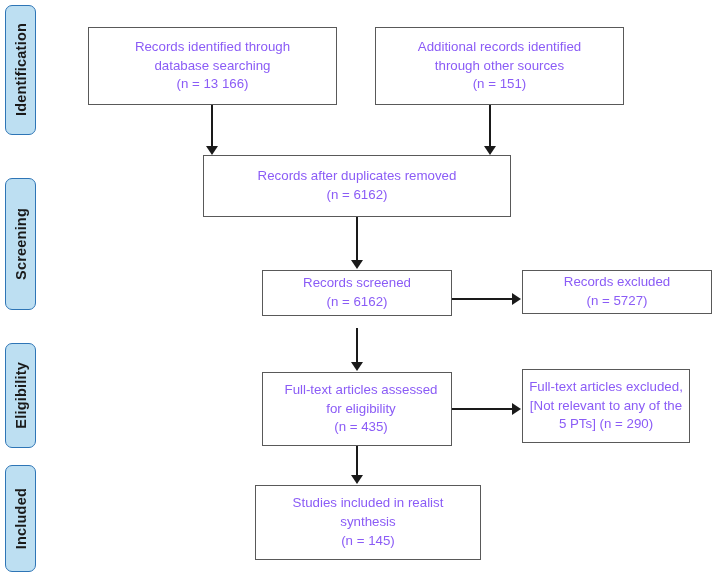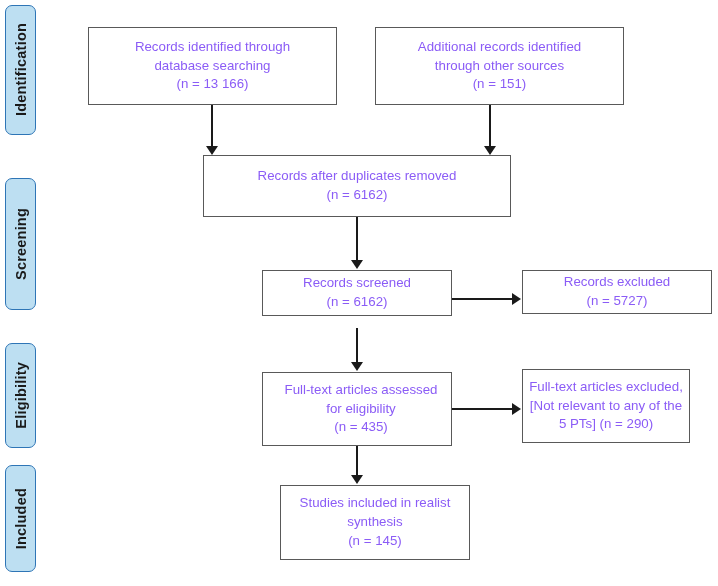--- a/index.html
+++ b/index.html
@@ -133,21 +133,21 @@
   <div class="flow-box" id="box-5" style="left: 262px; top: 372px; width: 190px; height: 74px; padding-left: 8px;">
     <span class="box-text">Full-text articles assessed
 for eligibility
 (n = 435)</span>
   </div>
   <div class="flow-box" id="box-6" style="left: 522px; top: 352px; width: 168px; height: 74px; margin-top: 17px;">
     <span class="box-text">Full-text articles excluded,
 [Not relevant to any of the
 5 PTs] (n = 290)</span>
   </div>
-  <div class="flow-box" id="box-7" style="left: 280px; top: 485px; width: 190px; height: 75px; justify-content: center;">
+  <div class="flow-box" id="box-7" style="left: 255px; top: 485px; width: 226px; height: 75px; justify-content: center;">
     <span class="box-text">Studies included in realist
 synthesis
 (n = 145)</span>
   </div>
 
   <div class="conn-v" style="left:211px; top:105px; height:43px;"></div>
   <div class="arrow-down" style="left:206px; top:146px;"></div>
 
   <div class="conn-v" style="left:489px; top:105px; height:43px;"></div>
   <div class="arrow-down" style="left:484px; top:146px;"></div>

